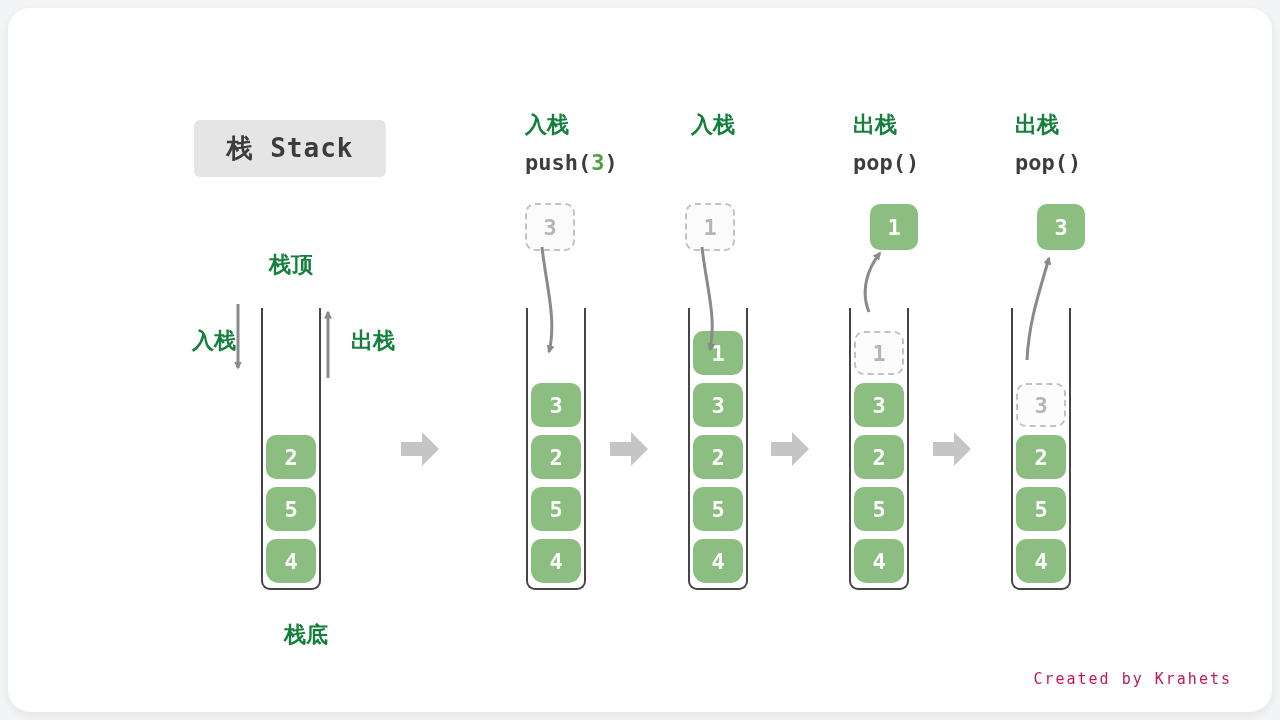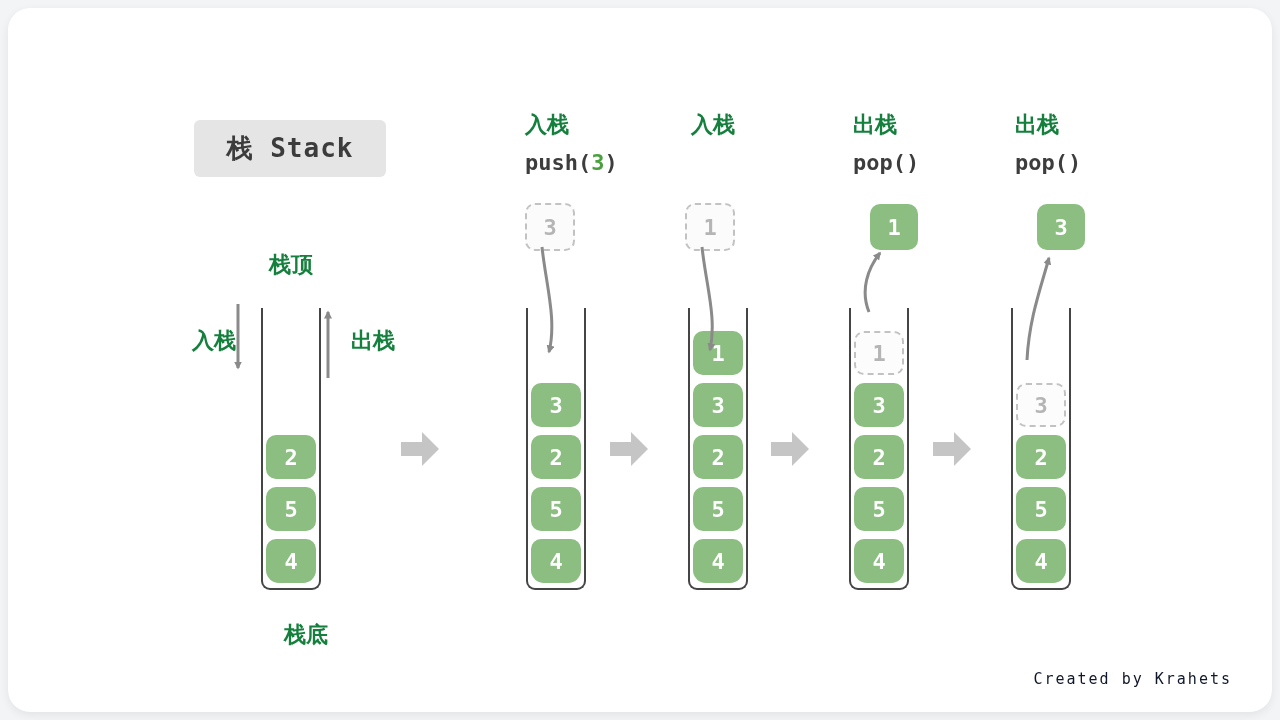--- a/index.html
+++ b/index.html
@@ -67,21 +67,21 @@
   }
   .float-box.ghost{
     width:50px;height:48px;top:195px;
     background:#fbfbfb;border:2px dashed #c2c2c2;color:#b5b5b5;
   }
 
   .side-label{width:60px;text-align:center;}
   .watermark{
     right:40px;bottom:24px;
     font-family:"DejaVu Sans Mono","Liberation Mono",monospace;
-    font-size:15px;color:#0f172a;letter-spacing:2px;
+    font-size:15px;color:#be185d;letter-spacing:2px;
   }
   svg.overlay{position:absolute;left:0;top:0;pointer-events:none;}
 </style>
 </head>
 <body>
 
 <div class="card">
 
   <div class="abs title-box">栈 Stack</div>
 

